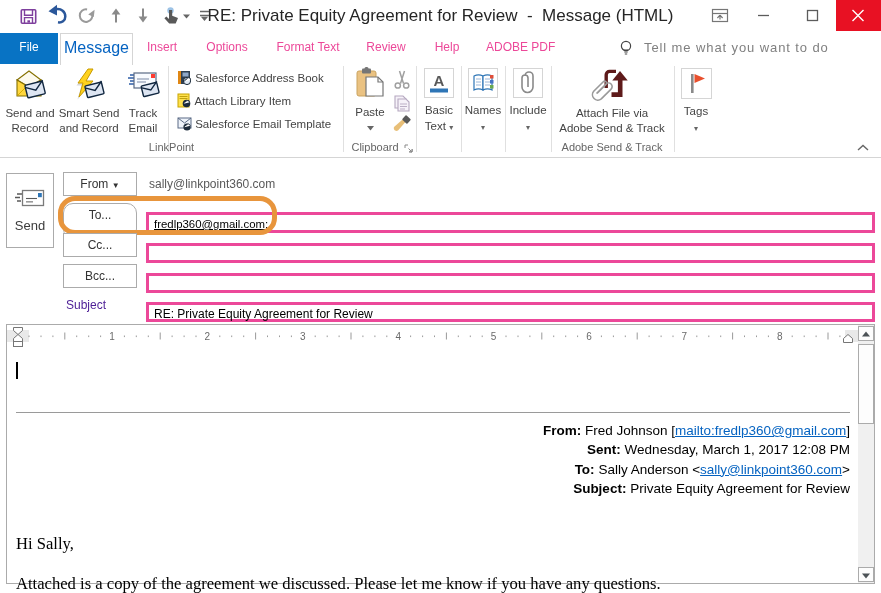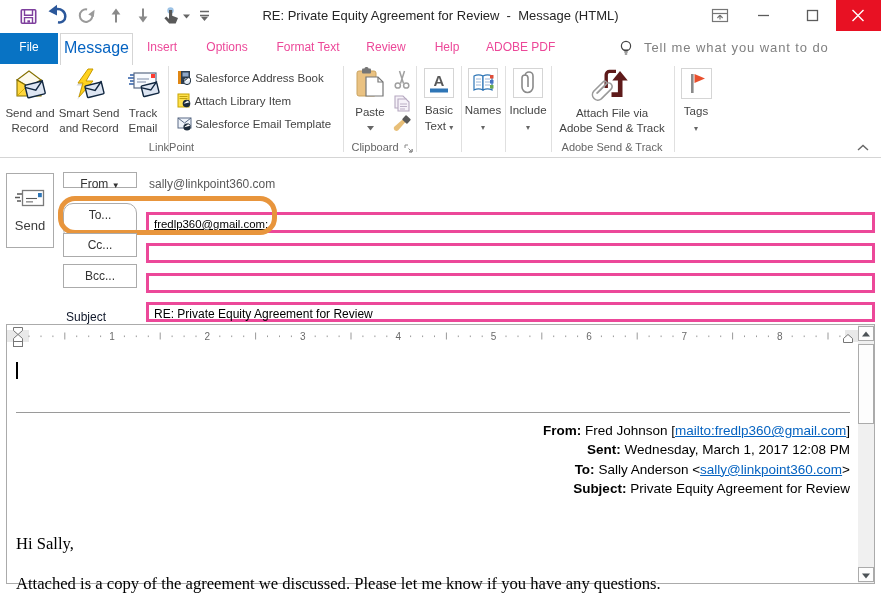--- a/index.html
+++ b/index.html
@@ -3,21 +3,21 @@
 <meta charset="utf-8">
 <style>
 * { margin:0; padding:0; box-sizing:border-box; }
 html,body { width:881px; height:593px; overflow:hidden; background:#fff;
   font-family:"Liberation Sans", sans-serif; }
 #win { position:relative; width:881px; height:593px; background:#fff; }
 .abs { position:absolute; }
 
 #titlebar { position:absolute; left:0; top:0; width:881px; height:31px; background:#fff; }
 #title { position:absolute; left:0; top:0; width:881px; height:31px; text-align:center;
-  font-size:13px; color:#262626; line-height:31px; }
+  font-size:17px; color:#262626; line-height:31px; }
 
 #tabrow { position:absolute; left:0; top:31px; width:881px; height:31px; background:#fff; }
 #filetab { position:absolute; left:0; top:2px; width:58px; height:31px; background:#0873c4; z-index:3;
   color:#fff; font-size:12px; text-align:center; line-height:29px; }
 .tab { position:absolute; top:2px; height:29px; font-size:12px; color:#ec4899;
   text-align:center; line-height:29px; }
 #msgtab { position:absolute; left:60px; top:2px; width:73px; height:32px; background:#fff; z-index:3;
   border:1px solid #d5d5d5; border-bottom:none; color:#0563c1; font-size:16px;
   text-align:center; line-height:28px; }
 #tellme { position:absolute; left:644px; top:2px; height:29px; font-size:13px; letter-spacing:0.9px; color:#808080; line-height:29px; }
@@ -288,35 +288,35 @@
       <svg width="34" height="20" viewBox="0 0 34 20" style="margin-top:15px">
         <path d="M4 5 h5 M2 8.5 h5 M4 12 h4" stroke="#595959" stroke-width="1.5"></path>
         <rect x="9.5" y="1.5" width="21" height="15" fill="#fff" stroke="#7a7a7a" stroke-width="1.3"></rect>
         <rect x="25" y="4" width="3.8" height="4.2" fill="#2e75b6"></rect>
         <path d="M13 9.5 h11" stroke="#595959" stroke-width="1.1"></path>
         <path d="M13 12.8 h7" stroke="#9a9a9a" stroke-width="1.6"></path>
       </svg>
       <div style="font-size:13px;color:#3b3b3b;margin-top:5px;">Send</div>
     </div>
 
-    <div class="fbtn" style="top:14px;height:16px;line-height:22px;">From <span style="font-size:8px;color:#333">▼</span></div>
+    <div class="fbtn" style="top:14px;height:24px;line-height:22px;">From <span style="font-size:8px;color:#333">▼</span></div>
     <div class="abs" style="left:149px;top:14px;height:24px;line-height:24px;font-size:12px;color:#595959;">sally@linkpoint360.com</div>
 
     <div class="fbtn" style="top:45px;height:36px;line-height:22px;border-radius:10px;">To...</div>
     <div class="ffield" style="top:46px;height:21px;line-height:19px;font-size:11.4px;"><span style="margin-left:5px;text-decoration:underline;">fredlp360@gmail.com</span>;</div>
 
     <div class="abs" style="left:58px;top:38px;width:219px;height:39px;border:5px solid #e8953c;border-radius:17px;"></div>
 
     <div class="fbtn" style="top:75px;height:24px;line-height:22px;">Cc...</div>
     <div class="ffield" style="top:77px;height:20px;"></div>
 
     <div class="fbtn" style="top:106px;height:24px;line-height:22px;">Bcc...</div>
     <div class="ffield" style="top:107px;height:20px;"></div>
 
-    <div class="abs" style="left:66px;top:137px;height:20px;line-height:20px;font-size:12px;color:#0f172a;margin-top:12px;">Subject</div>
+    <div class="abs" style="left:66px;top:137px;height:20px;line-height:20px;font-size:12px;color:#4c1d95;">Subject</div>
     <div class="ffield" style="top:136px;height:20px;line-height:18px;"><span style="margin-left:5px;">RE: Private Equity Agreement for Review</span></div>
   </div>
   <div id="bodyframe">
 
     <svg class="abs" style="left:0;top:0" width="851" height="22" viewBox="0 0 851 22">
       <rect x="0" y="0" width="851" height="22" fill="#fff"></rect>
       <rect x="0" y="5" width="851" height="12" fill="#e9e9e9"></rect>
       <rect x="22" y="5" width="816" height="12" fill="#fff"></rect>
       <g font-family="Liberation Sans">
           <rect x="21.5" y="10.5" width="1" height="1.6" fill="#9a9a9a"></rect>

